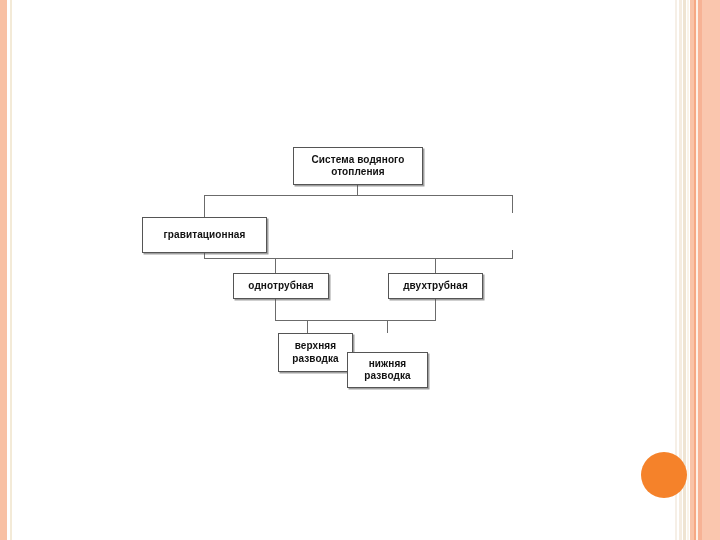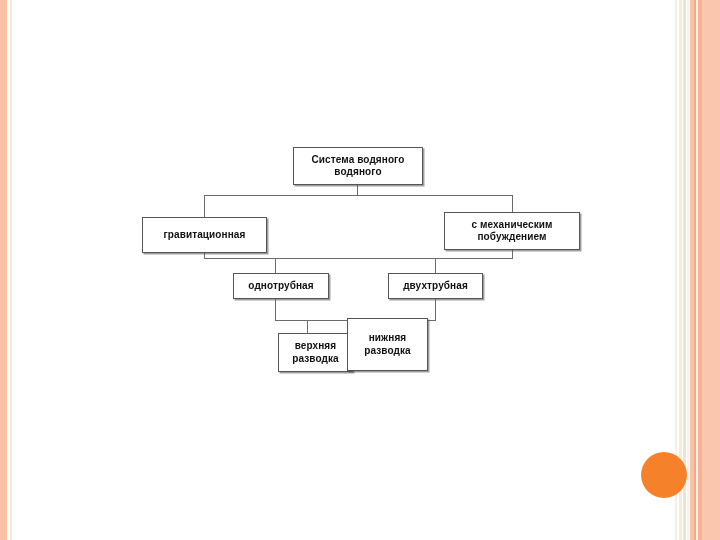--- a/index.html
+++ b/index.html
@@ -100,56 +100,50 @@
     <div class="line h" style="left:275px; top:320px; width:161px;"></div>
 
     <div class="line v" style="left:307px; top:320px; height:13px;"></div>
 
     <div class="line v" style="left:387px; top:320px; height:13px;"></div>
   </div>
 
   <div class="node" style="left:293px; top:147px; width:130px; height:38px;">
     <div>
       <span>Система водяного</span>
-      <span>водяного</span>
+      <span>отопления</span>
     </div>
   </div>
 
   <div class="node" style="left:142px; top:217px; width:125px; height:36px;">
     <div>
       <span>гравитационная</span>
     </div>
   </div>
 
-  <div class="node" style="left:444px; top:212px; width:136px; height:38px;">
-    <div>
-      <span>с  механическим</span>
-      <span>побуждением</span>
-    </div>
-  </div>
 
   <div class="node" style="left:233px; top:273px; width:96px; height:26px;">
     <div>
       <span>однотрубная</span>
     </div>
   </div>
 
   <div class="node" style="left:388px; top:273px; width:95px; height:26px;text-align:right;">
     <div>
       <span>двухтрубная</span>
     </div>
   </div>
 
   <div class="node" style="left:278px; top:333px; width:75px; height:39px;">
     <div>
       <span>верхняя</span>
       <span>разводка</span>
     </div>
   </div>
 
-  <div class="node" style="left:347px; top:318px; width:81px; height:53px;">
+  <div class="node" style="left:347px; top:352px; width:81px; height:36px;">
     <div>
       <span>нижняя</span>
       <span>разводка</span>
     </div>
   </div>
 
 </div>
 
 </body></html>

